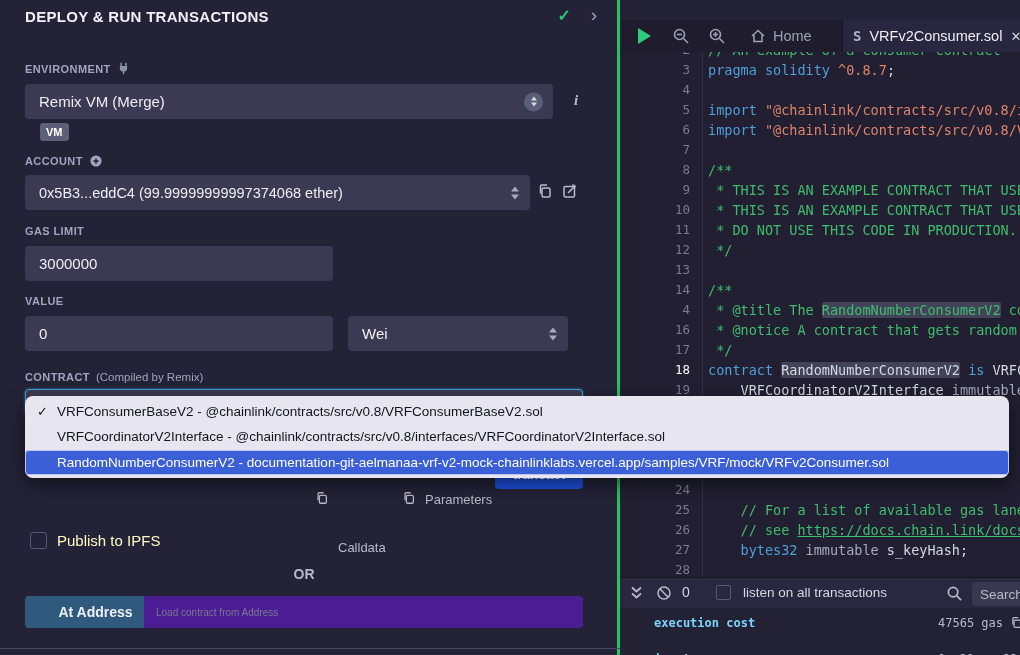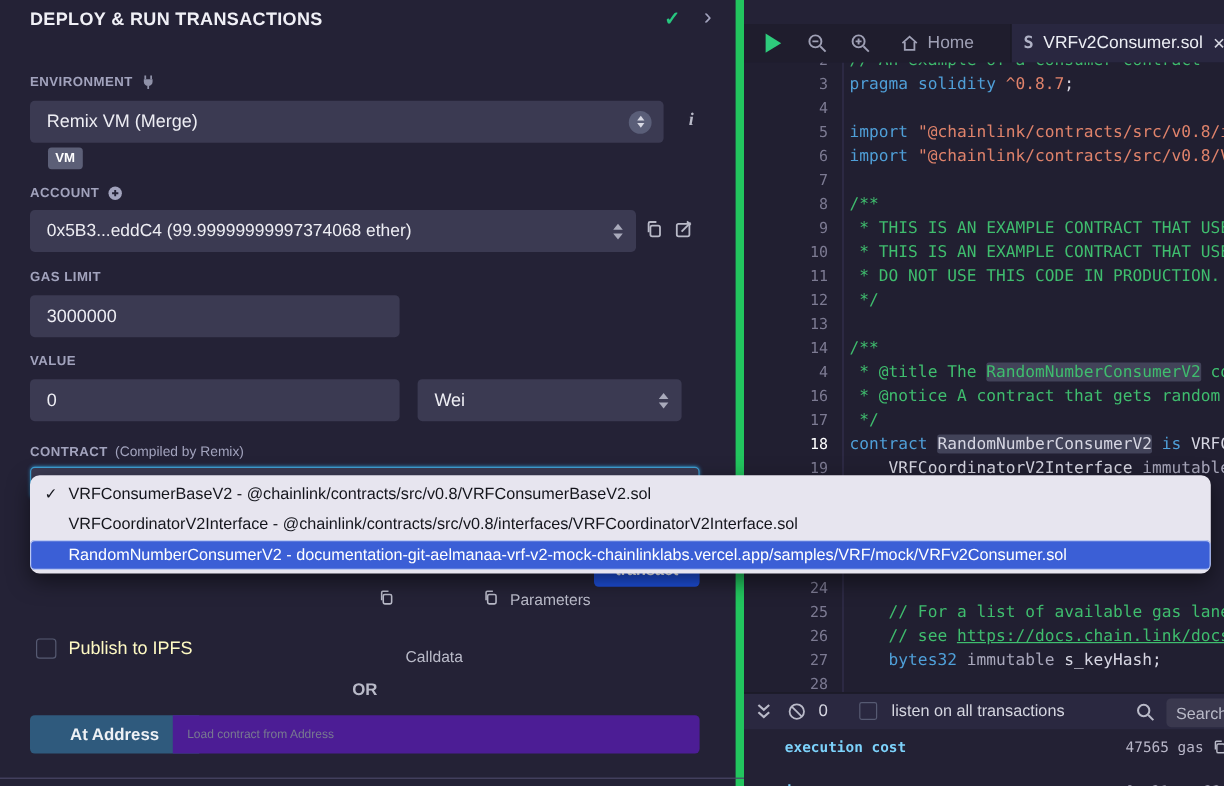--- a/index.html
+++ b/index.html
@@ -2,21 +2,21 @@
 <html><head>
 <meta charset="utf-8">
 <style>
   * { margin:0; padding:0; box-sizing:border-box; }
   html,body { width:1020px; height:655px; overflow:hidden; background:#17161f;
     font-family:"Liberation Sans", sans-serif; }
   #app { position:relative; width:1020px; height:655px; background:#242236; }
 
   
   .panel { position:absolute; left:0; top:0; width:620px; height:655px;
-    background:#242236; border-right:7px solid #22c55e; }
+    background:#242236; border-right:3px solid #22c55e; }
   .panel-header { position:absolute; left:0; top:0; width:100%; height:34px; }
   .panel-title { position:absolute; left:25px; top:8px; font-size:15px; font-weight:700;
     color:#f0f0f6; letter-spacing:.3px; }
   .hdr-check { position:absolute; right:46px; top:6px; color:#27c77f; font-size:16px; font-weight:700; }
   .hdr-chevron { position:absolute; right:20px; top:4px; color:#a2a3bd; font-size:19px; }
 
   .field-label { position:absolute; font-size:11px; font-weight:600; color:#a2a3bd;
     letter-spacing:.4px; display:flex; align-items:center; gap:6px; }
   .sel, .inp { position:absolute; background:#3b3a52; border-radius:4px; height:35px;
     color:#eeeef4; font-size:15px; display:flex; align-items:center; padding:0 14px; }

